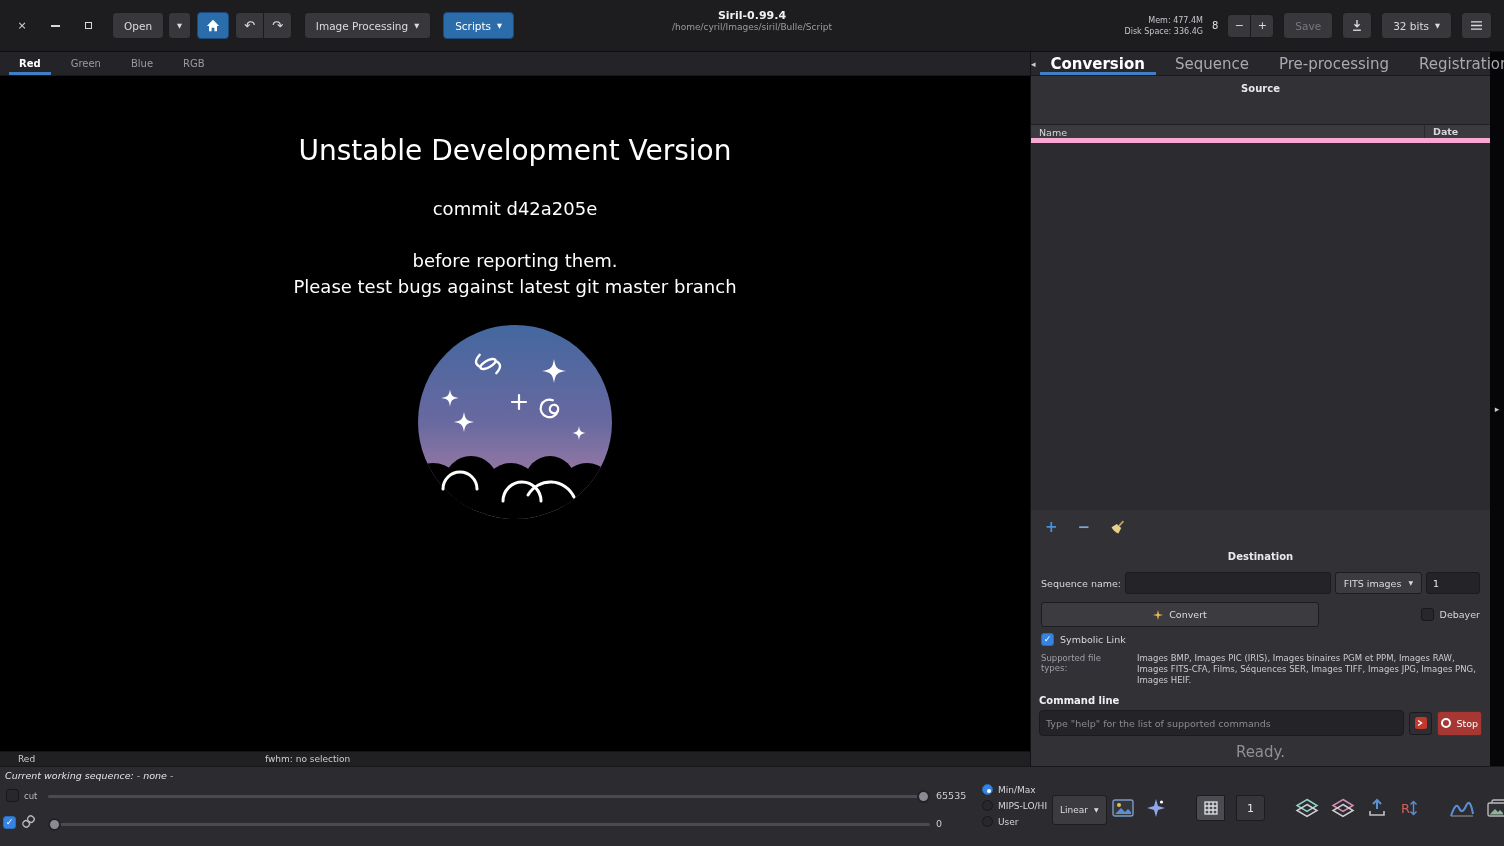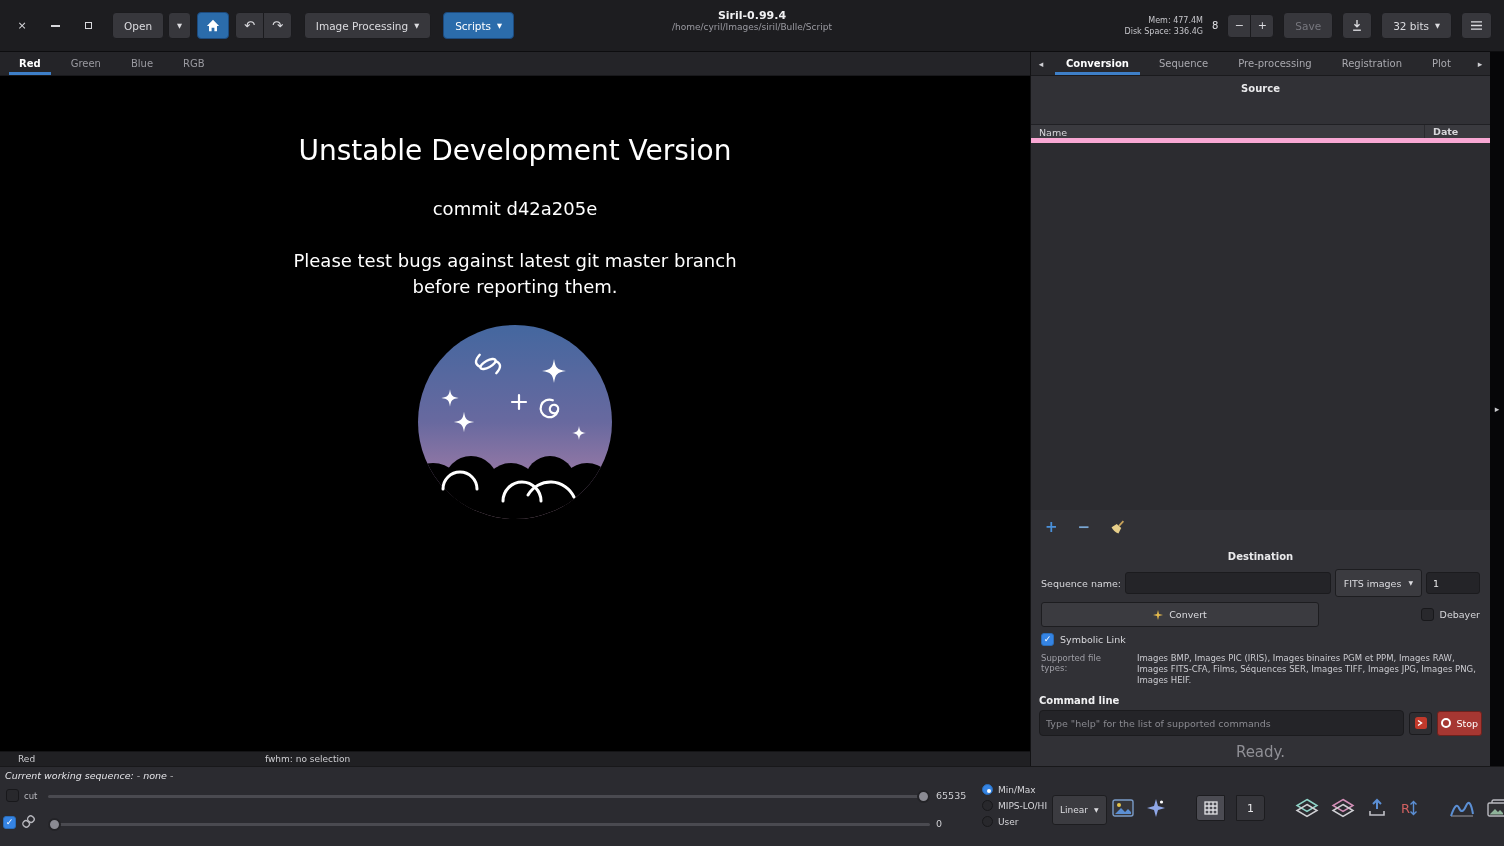--- a/index.html
+++ b/index.html
@@ -59,39 +59,39 @@
   .logo { position:absolute; left:50%; top:249px; transform:translateX(-50%); }
   .viewer-status { height:15px; background:#202023; border-top:1px solid #141416; display:flex; align-items:center; font-size:9px; color:#cfcfd3; position:relative; }
   .vs-left { margin-left:18px; }
   .vs-center { position:absolute; left:265px; }
 
   
   .panel { width:460px; background:#313136; border-left:1px solid #121214; display:flex; flex-direction:column; }
   .panel-tabs { height:24px; background:#28282c; border-bottom:1px solid #1a1a1d; display:flex; align-items:stretch; }
   .tab-arrow { width:20px; background:none; border:none; color:#cfcfd3; font-size:9px; font-family:inherit; }
   .tab-arrow.right { margin-left:auto; }
-  .ptab { padding:0 15px; font-size:10px; color:#a9a9af; display:flex; align-items:center; position:relative; white-space:nowrap; }
+  .ptab { padding:0 15px; font-size:15px; color:#a9a9af; display:flex; align-items:center; position:relative; white-space:nowrap; }
   .ptab.active { color:#fff; font-weight:bold; }
   .ptab.active::after { content:""; position:absolute; left:4px; right:4px; bottom:0; height:3px; background:var(--accent); }
   .section-title { text-align:center; font-size:10px; font-weight:bold; color:#eaeaec; padding:7px 0 6px; }
   .list-header { display:flex; height:19px; background:#3a3a3f; border-top:1px solid #202024; border-bottom:5px solid #f9a8d4; align-items:flex-end; font-size:9.5px; color:#d6d6da;margin-top:24px; }
   .col-name { flex:1; padding-left:8px; }
   .col-date { width:66px; border-left:1px solid #2a2a2e; padding-left:8px; height:100%; display:flex; align-items:center;font-weight:bold; }
   .list-body { flex:1; background:#2c2c30; }
   .list-actions { height:34px; display:flex; align-items:center; gap:20px; padding:0 14px; }
   .flat-btn { background:none; border:none; font-size:15px; font-weight:bold; font-family:inherit; line-height:1; display:flex; align-items:center; }
   .flat-btn.add { color:#4a90d9; }
   .flat-btn.remove { color:#7aa7d4; }
   .plabel { font-size:9.5px; color:#d8d8dc; }
   .dest-row1 { display:flex; align-items:center; gap:4px; padding:2px 10px 0; height:28px; }
   .entry { background:#242428; border:1px solid #1b1b1e; border-radius:3px; color:#e8e8ea; font-size:9.5px; padding:0 6px; font-family:inherit; outline:none; }
   .entry::placeholder { color:#8a8a90; }
   .seq-entry { flex:1; height:22px; }
   .idx-entry { width:54px; height:22px; }
-  .select { background:#3b3b40; border:1px solid #1d1d20; border-radius:3px; height:28px; padding:0 8px; display:inline-flex; align-items:center; gap:7px; font-size:9.5px; color:#dcdce0; white-space:nowrap; }
+  .select { background:#3b3b40; border:1px solid #1d1d20; border-radius:3px; height:22px; padding:0 8px; display:inline-flex; align-items:center; gap:7px; font-size:9.5px; color:#dcdce0; white-space:nowrap; }
   .caret6 { font-size:6px; line-height:1; }
   .dest-row2 { display:flex; align-items:center; padding:6px 10px 0; height:31px; }
   .convert-btn { width:278px; height:25px; background:#3b3b40; border:1px solid #1d1d20; border-radius:3px; color:#dcdce0; font-size:9.5px; font-family:inherit; display:inline-flex; align-items:center; justify-content:center; gap:6px; }
   .debayer { margin-left:auto; display:flex; align-items:center; gap:6px; }
   .symlink-row { display:flex; align-items:center; gap:6px; padding:6px 10px 0; height:18px; }
   .supported-row { display:flex; gap:8px; padding:8px 10px 0; }
   .sup-label { width:88px; font-size:8.5px; color:#9f9fa6; flex-shrink:0; }
   .sup-text { flex:1; font-size:8.5px; line-height:11px; color:#cbcbd0; }
   .cmd-title { font-size:10px; font-weight:bold; color:#f0f0f2; padding:9px 8px 4px; }
   .cmd-row { display:flex; align-items:center; gap:5px; padding:0 8px; }
@@ -215,22 +215,22 @@
       <div class="viewer-tabs">
         <div class="vtab active">Red</div>
         <div class="vtab">Green</div>
         <div class="vtab">Blue</div>
         <div class="vtab">RGB</div>
       </div>
       <div class="canvas">
         <div class="banner-title">Unstable Development Version</div>
         <div class="banner-commit">commit d42a205e</div>
         <div class="banner-msg">
+          <div>before reporting them.</div>
           <div>Please test bugs against latest git master branch</div>
-          <div>before reporting them.</div>
         </div>
         <svg class="logo" width="200" height="200" viewBox="0 0 200 200">
           <defs>
             <linearGradient id="skyg" x1="0" y1="0" x2="0" y2="1">
               <stop offset="0" stop-color="#44679f"></stop>
               <stop offset="0.5" stop-color="#68699f"></stop>
               <stop offset="0.8" stop-color="#9a7aa6"></stop>
               <stop offset="1" stop-color="#c49cb6"></stop>
             </linearGradient>
             <clipPath id="circ">

